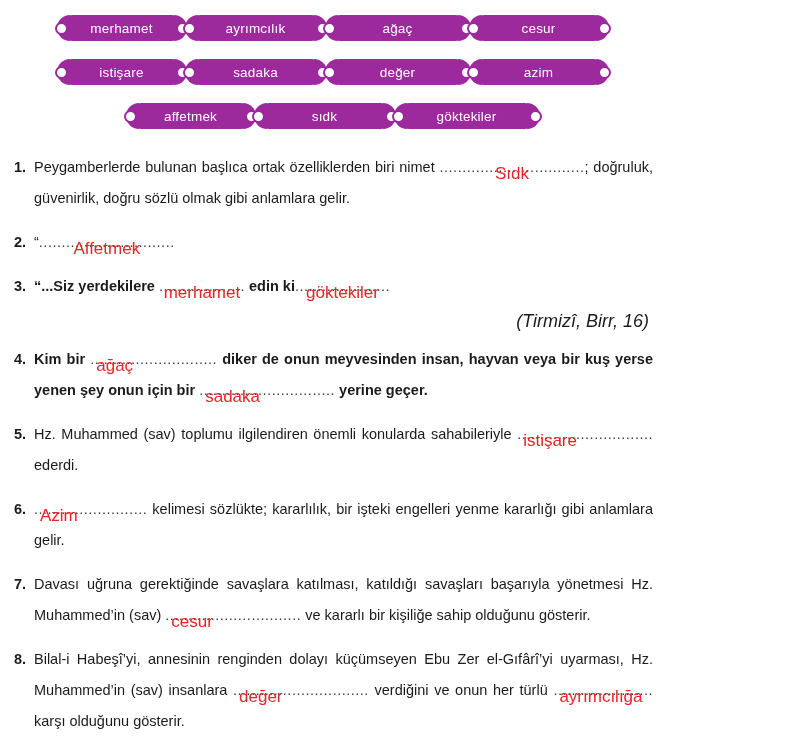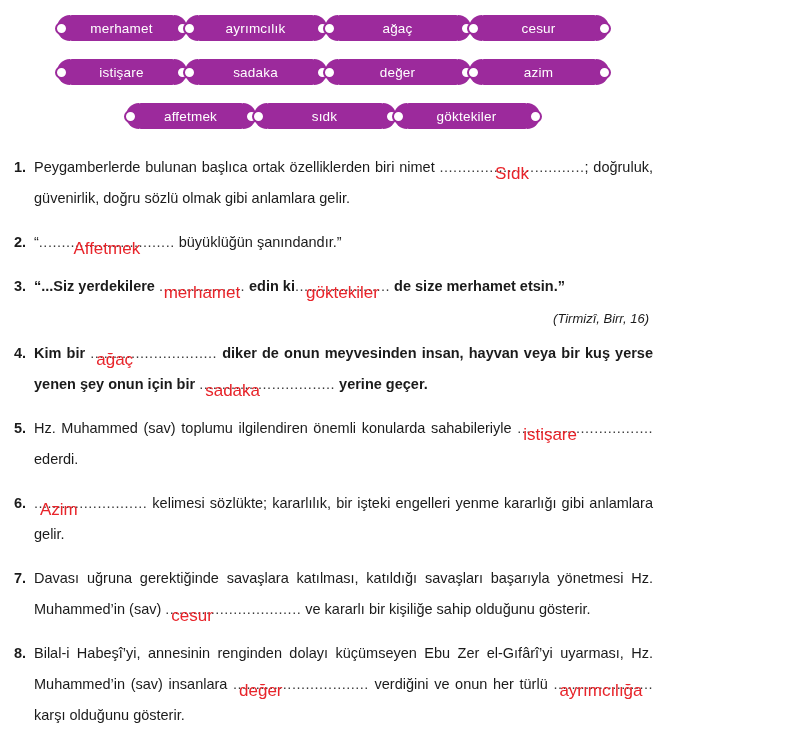--- a/index.html
+++ b/index.html
@@ -125,21 +125,21 @@
     font-weight: normal;
     line-height: 1;
     white-space: nowrap;
     pointer-events: none;
   }
   .blank.a-left .answer { left: 6px; transform: none; }
 
   .source {
     text-align: right;
     font-style: italic;
-    font-size: 13px;
+    font-size: 18px;
     margin: -4px 4px 12px 0;
     color: #1b1b1b;
   }
 </style>
 </head>
 <body>
 
 <div class="page">
 
   <div class="wordbank">
@@ -212,26 +212,26 @@
 
   <div class="questions">
 
     <div class="q">
       <div class="q-num">1.</div>
       <div class="q-body"><span>Peygamberlerde bulunan başlıca ortak özelliklerden biri nimet </span><span class="blank"><span class="dots">................................</span><span class="answer">Sıdk</span></span><span>; doğruluk, güvenirlik, doğru sözlü olmak gibi anlamlara gelir.</span></div>
     </div>
 
     <div class="q">
       <div class="q-num">2.</div>
-      <div class="q-body"><span>“</span><span class="blank"><span class="dots">..............................</span><span class="answer">Affetmek</span></span><span> büyüklüğün şanındandır.”</span></div>
+      <div class="q-body"><span>“</span><span class="blank"><span class="dots">..............................</span><span class="answer">Affetmek</span></span></div>
     </div>
 
     <div class="q">
       <div class="q-num">3.</div>
-      <div class="q-body bold"><span>“...Siz yerdekilere </span><span class="blank"><span class="dots">...................</span><span class="answer">merhamet</span></span><span> edin ki</span><span class="blank"><span class="dots">.....................</span><span class="answer">göktekiler</span></span><span> de size merhamet etsin.”</span></div>
+      <div class="q-body bold"><span>“...Siz yerdekilere </span><span class="blank"><span class="dots">...................</span><span class="answer">merhamet</span></span><span> edin ki</span><span class="blank"><span class="dots">.....................</span><span class="answer">göktekiler</span></span></div>
     </div>
     <div class="source">(Tirmizî, Birr, 16)</div>
 
     <div class="q">
       <div class="q-num">4.</div>
       <div class="q-body bold"><span>Kim bir </span><span class="blank a-left"><span class="dots">............................</span><span class="answer">ağaç</span></span><span> diker de onun meyvesinden insan, hayvan veya bir kuş yerse yenen şey onun için bir </span><span class="blank a-left"><span class="dots">..............................</span><span class="answer">sadaka</span></span><span> yerine geçer.</span></div>
     </div>
 
     <div class="q">
       <div class="q-num">5.</div>

